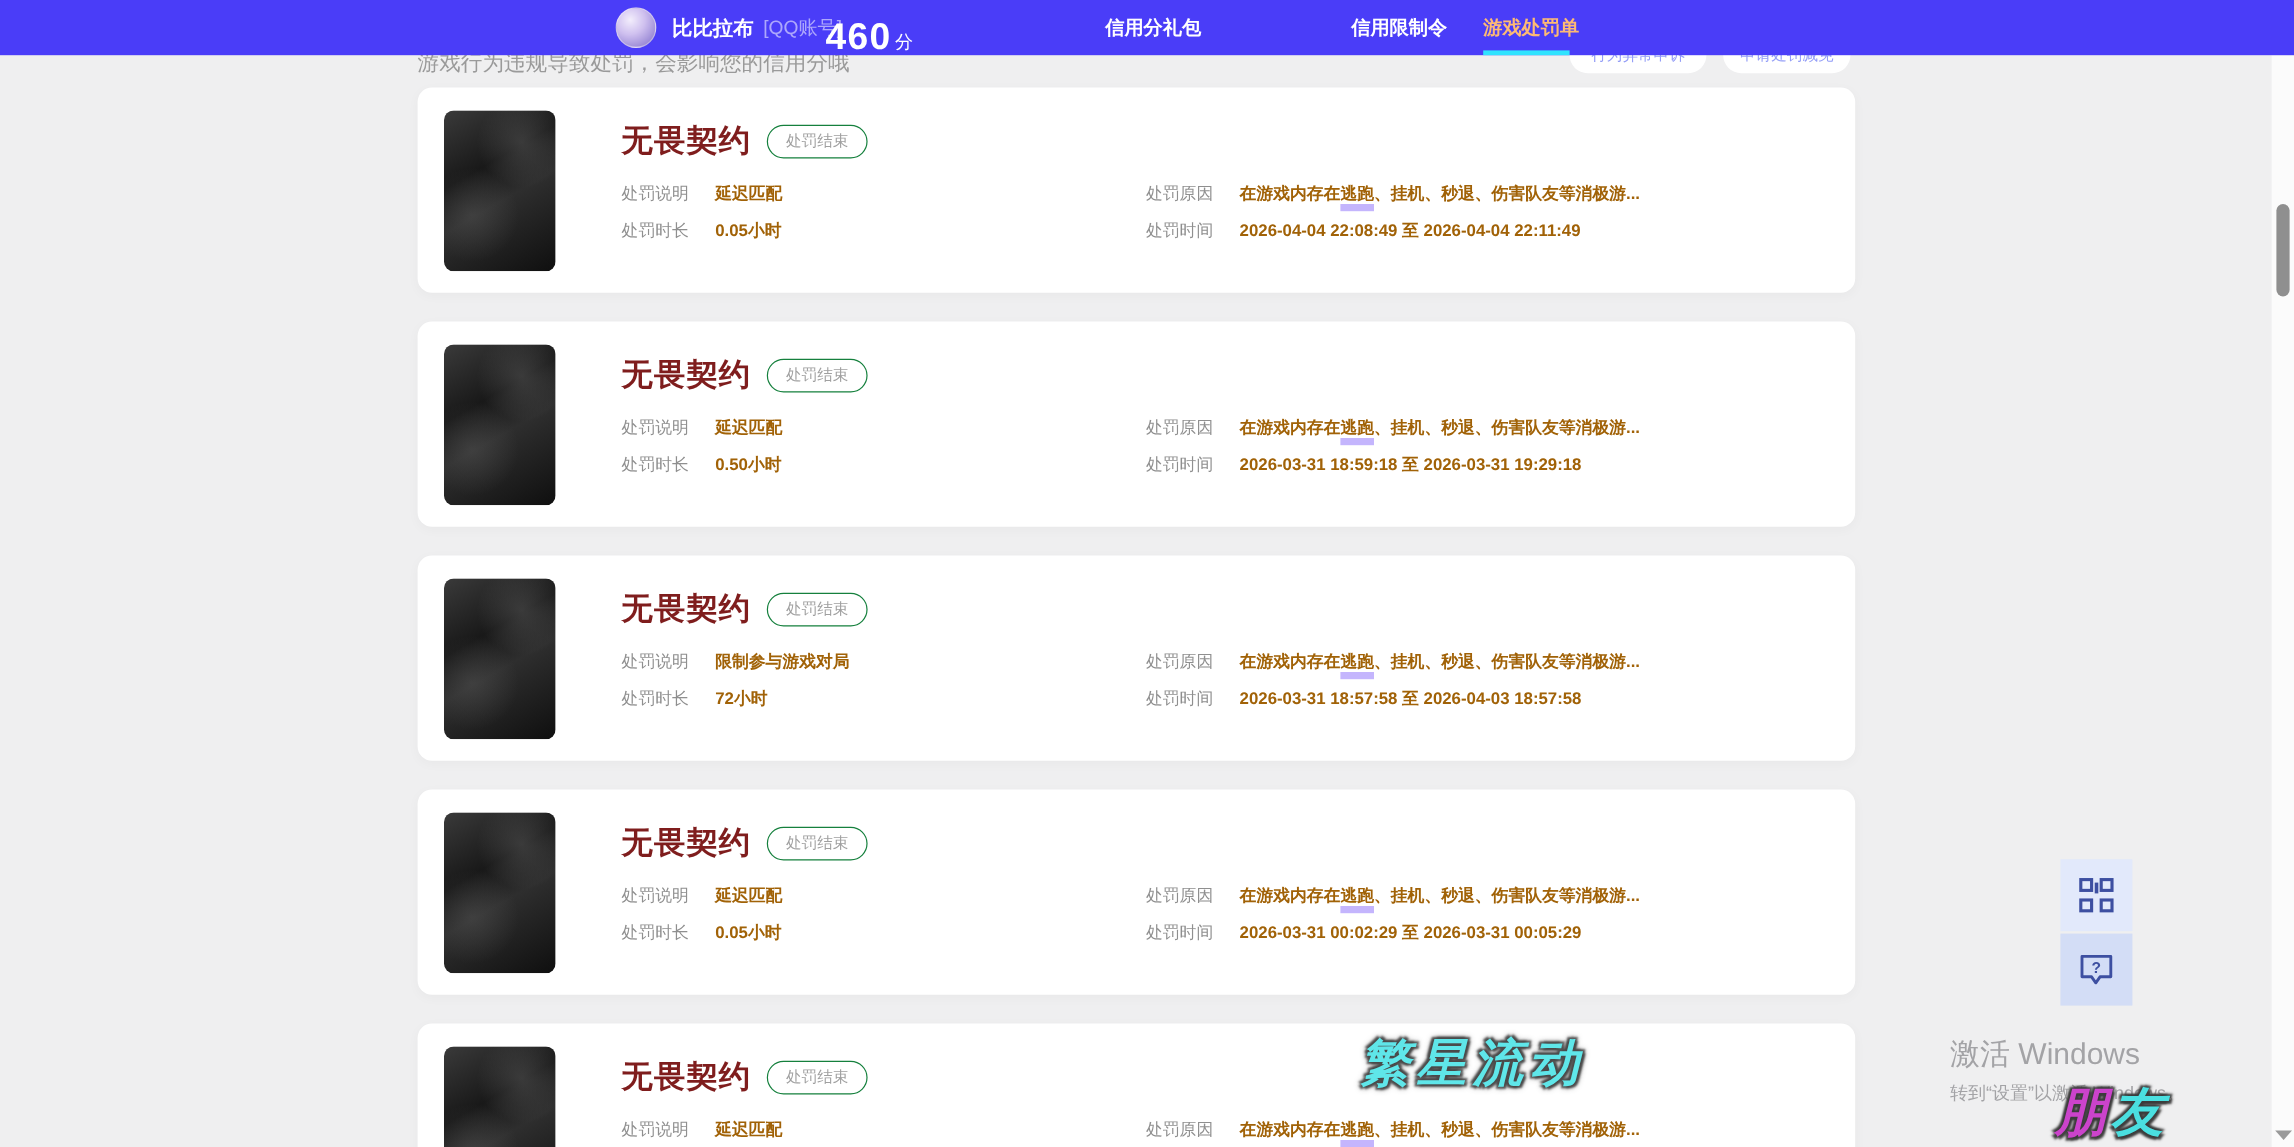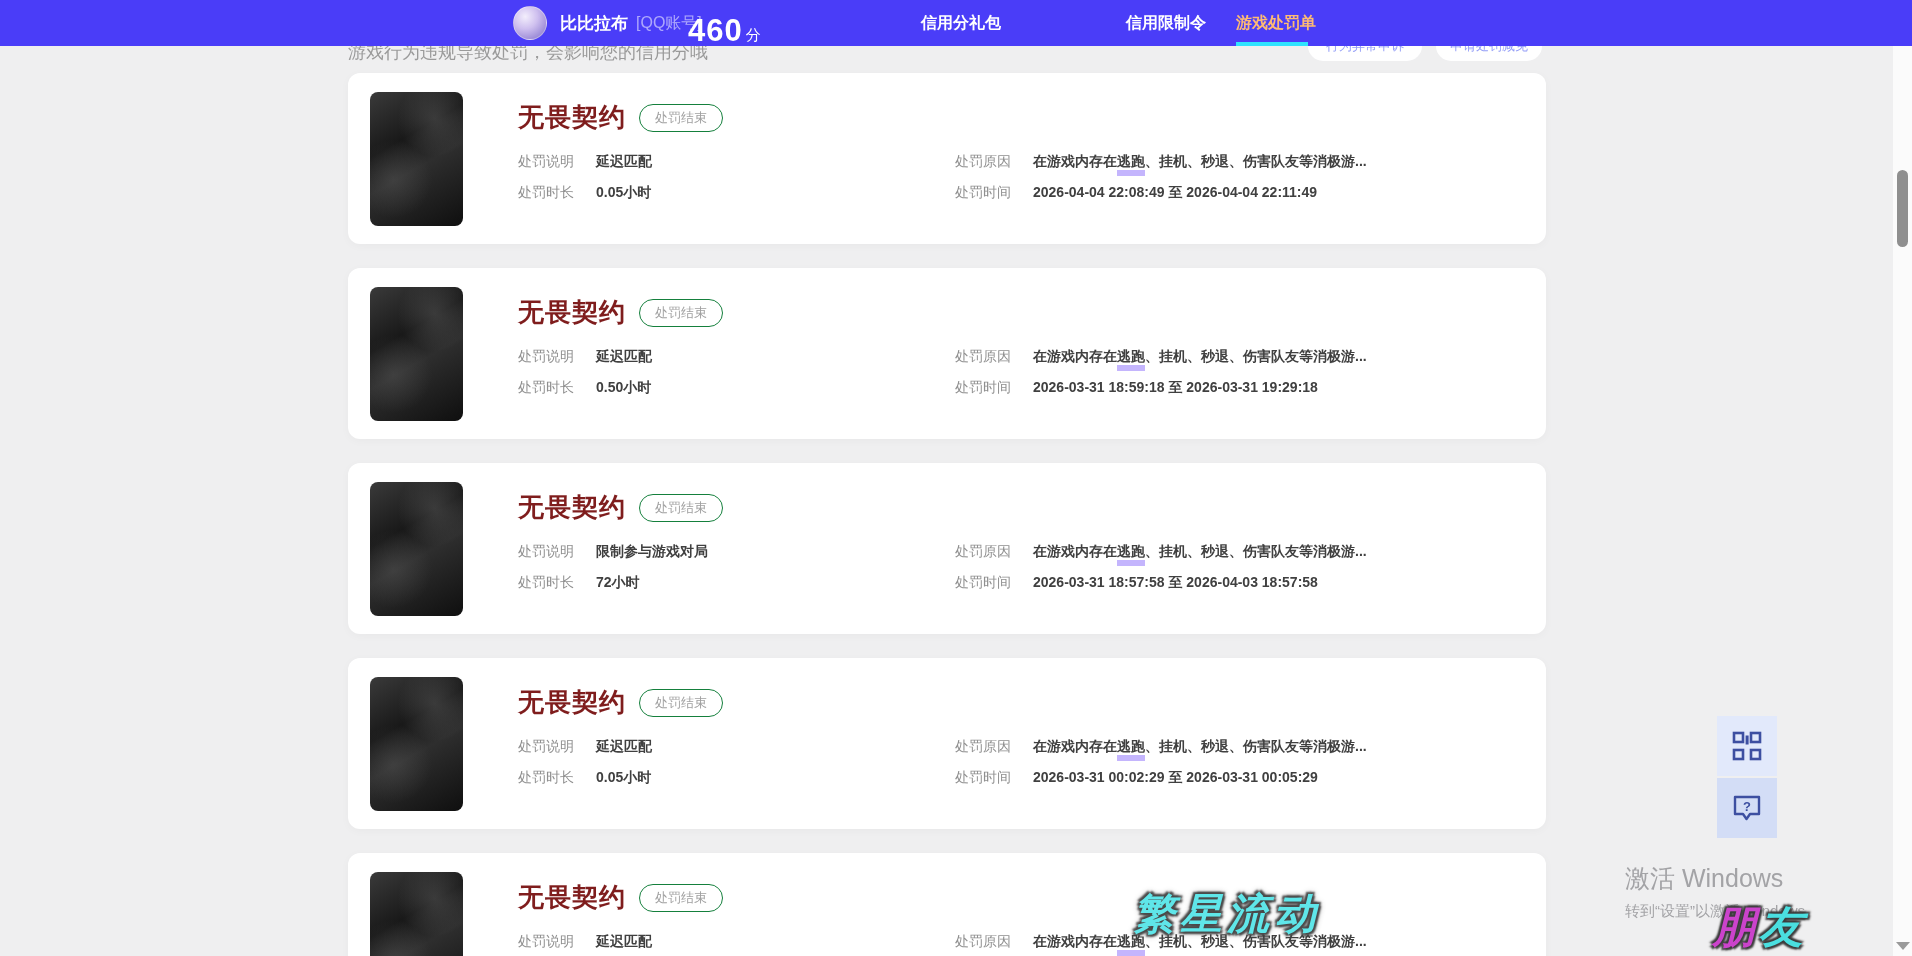--- a/index.html
+++ b/index.html
@@ -74,21 +74,21 @@
   .title-row {
     position:absolute; left:170px; top:27px; display:flex; align-items:center; gap:13px;
   }
   .game-title { font-size:26px; font-weight:bold; color:#7f1d1d; letter-spacing:1px; }
   .status-badge {
     border:1px solid #15803d; color:#a0a0a0; font-size:13px;
     border-radius:999px; padding:4px 15px; white-space:nowrap;
   }
   .row { position:absolute; display:flex; gap:22px; font-size:14px; align-items:baseline; white-space:nowrap; }
   .row .lbl { color:#8f8f8f; }
-  .row .val { color:#404040; font-weight:bold; }
+  .row .val { color:#a16207; font-weight:bold; }
   .r1 { top:80px; }
   .r2 { top:111px; }
   .col-l { left:170px; }
   .col-r { left:607px; }
   .u-dash { border-bottom:6px solid #c4b5fd; padding-bottom:1px; }
 
   
   .float-btn {
     position:absolute; left:1717px; width:60px; height:60px;
     display:flex; align-items:center; justify-content:center; cursor:pointer; z-index:20;
@@ -96,21 +96,20 @@
   .fb-qr   { top:716px; background:#e2e9fb; }
   .fb-help { top:778px; background:#d3ddf6; }
 
   
   .wm-flow {
     position:absolute; left:1133px; top:858px; z-index:30;
     font-family:"DejaVu Serif","Liberation Serif",serif;
     font-style:italic; font-weight:bold; font-size:42px; letter-spacing:5px;
     color:#5fe6e9;
     text-shadow:-2px -2px 2px #4a4a4a, 2px -2px 2px #4a4a4a, -2px 2px 2px #4a4a4a, 2px 2px 2px #4a4a4a, 0 0 6px rgba(40,40,40,0.8);
-    margin-top:28px;
   }
   .wm-friend {
     position:absolute; left:1712px; top:898px; z-index:30;
     font-family:"DejaVu Serif","Liberation Serif",serif;
     font-style:italic; font-weight:bold; font-size:44px; letter-spacing:3px;
   }
   .wm-friend .c1 { color:#cb43cb; text-shadow:-2px -2px 2px #3c3c3c, 2px 2px 2px #3c3c3c, 2px -2px 2px #3c3c3c, -2px 2px 2px #3c3c3c; }
   .wm-friend .c2 { color:#4adfe0; text-shadow:-2px -2px 2px #3c3c3c, 2px 2px 2px #3c3c3c, 2px -2px 2px #3c3c3c, -2px 2px 2px #3c3c3c; }
   .win-activate {
     position:absolute; left:1625px; top:862px; z-index:25; color:#a3a3a6;

